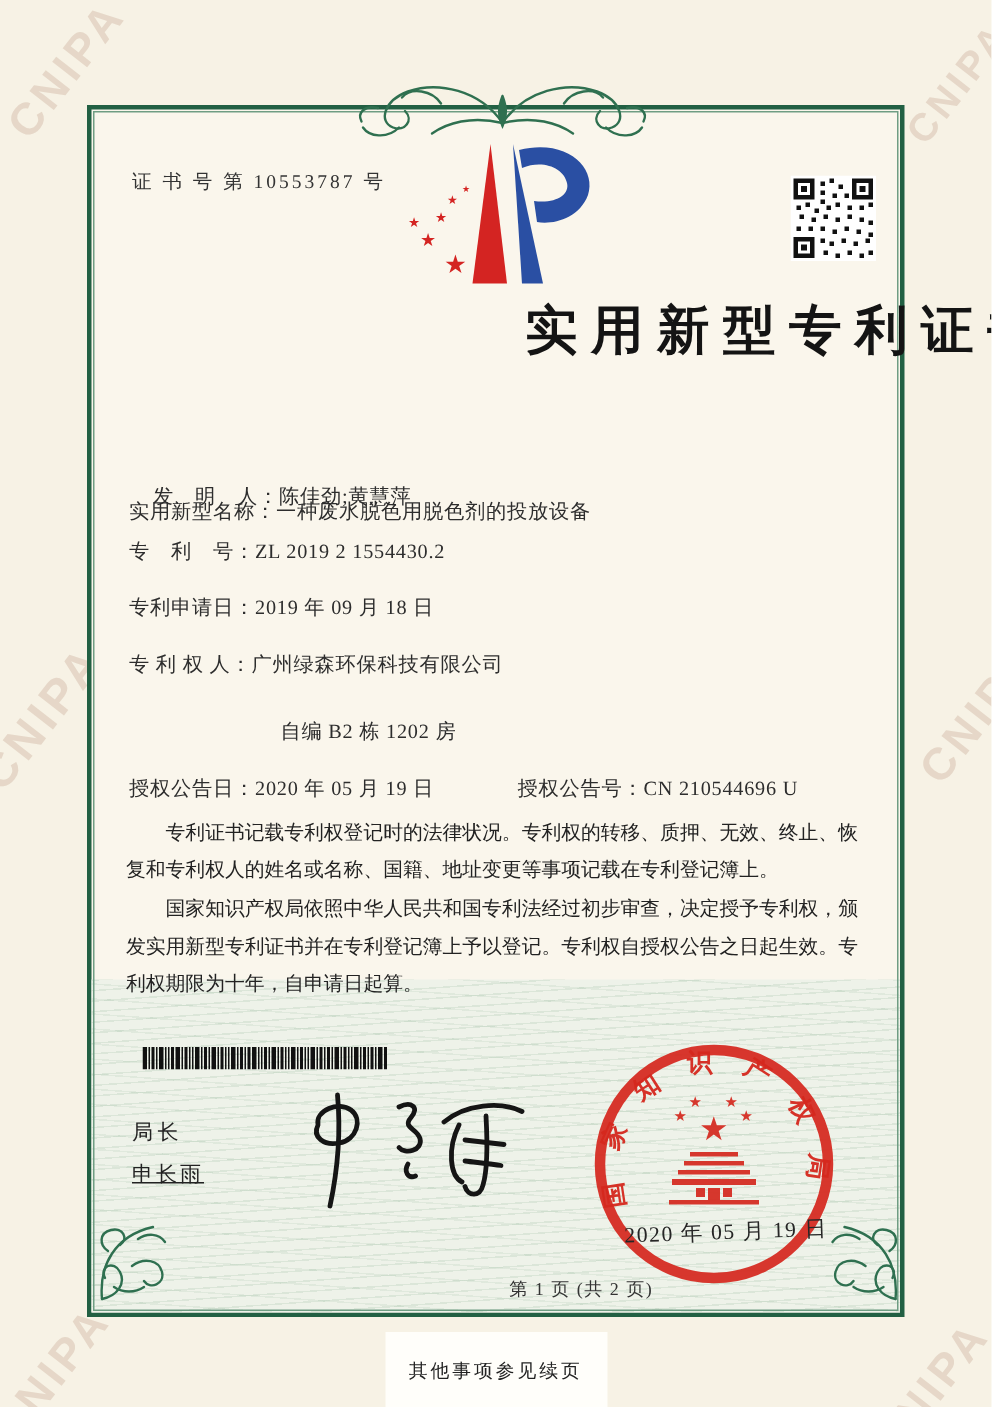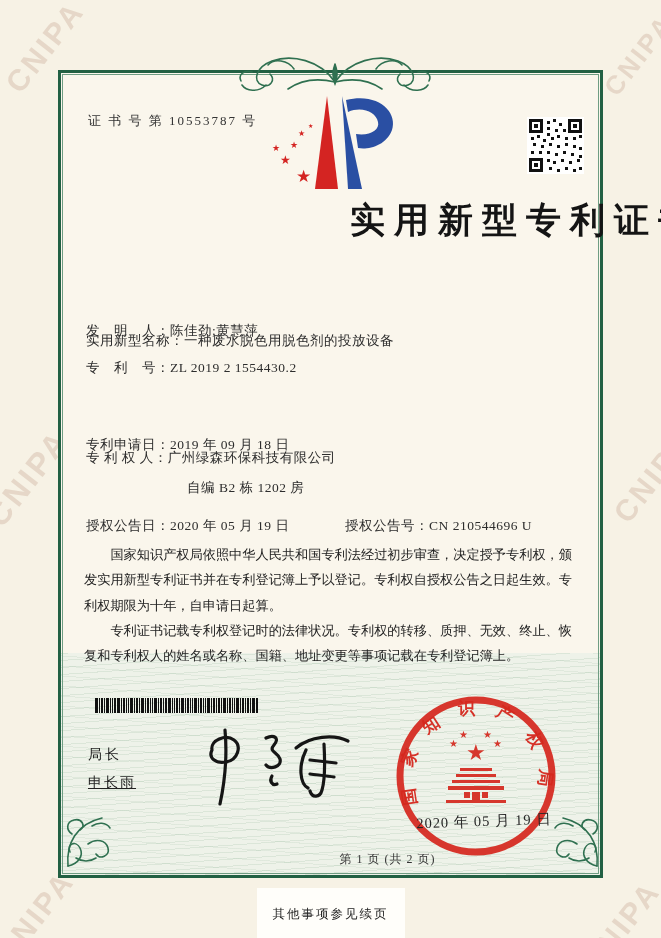--- a/index.html
+++ b/index.html
@@ -166,44 +166,44 @@
         <rect x="46" y="52" width="3" height="3"></rect>
         <rect x="52" y="50" width="3" height="3"></rect>
     </g>
   </svg>
 
   <div class="title">实用新型专利证书</div>
 
   <div class="row" style="top:284px;margin-top:48px;">
     <span class="lbl">实用新型名称：</span><span>一种废水脱色用脱色剂的投放设备</span>
   </div>
-  <div class="row" style="top:322px;">
+  <div class="row" style="top:322px;margin-left:16px;">
     <span class="lbl">发　明　人：</span><span>陈佳劲;黄慧萍</span>
   </div>
   <div class="row" style="top:359px;">
     <span class="lbl">专　利　号：</span><span>ZL 2019 2 1554430.2</span>
   </div>
-  <div class="row" style="top:396px;margin-top:40px;">
+  <div class="row" style="top:396px;">
     <span class="lbl">专利申请日：</span><span>2019 年 09 月 18 日</span>
   </div>
-  <div class="row" style="top:434px;margin-top:15px;">
+  <div class="row" style="top:434px;">
     <span class="lbl">专 利 权 人：</span><span>广州绿森环保科技有限公司</span>
   </div>
   <div class="addr2" style="top:479px;">自编 B2 栋 1202 房</div>
 
   <div class="row" style="top:517px;">
     <span class="lbl">授权公告日：</span><span>2020 年 05 月 19 日</span>
   </div>
   <div class="row" style="top:517px; left:345px;">
     <span class="lbl">授权公告号：</span><span>CN 210544696 U</span>
   </div>
 
   <div class="paras">
+    <p>专利证书记载专利权登记时的法律状况。专利权的转移、质押、无效、终止、恢复和专利权人的姓名或名称、国籍、地址变更等事项记载在专利登记簿上。</p>
     <p>国家知识产权局依照中华人民共和国专利法经过初步审查，决定授予专利权，颁发实用新型专利证书并在专利登记簿上予以登记。专利权自授权公告之日起生效。专利权期限为十年，自申请日起算。</p>
-    <p>专利证书记载专利权登记时的法律状况。专利权的转移、质押、无效、终止、恢复和专利权人的姓名或名称、国籍、地址变更等事项记载在专利登记簿上。</p>
   </div>
 
   <svg class="barcode" width="163" height="15" viewBox="0 0 163 15">
     <path fill="#111" d="M0 0h3v15h-3z M4 0h1v15h-1z M6 0h2v15h-2z M9 0h1v15h-1z M11 0h3v15h-3z M15 0h1v15h-1z M17 0h1v15h-1z M19 0h2v15h-2z M22 0h3v15h-3z M26 0h1v15h-1z M28 0h2v15h-2z M31 0h1v15h-1z M33 0h1v15h-1z M35 0h3v15h-3z M39 0h1v15h-1z M41 0h2v15h-2z M44 0h1v15h-1z M46 0h3v15h-3z M50 0h1v15h-1z M52 0h2v15h-2z M55 0h1v15h-1z M57 0h1v15h-1z M59 0h3v15h-3z M63 0h1v15h-1z M65 0h2v15h-2z M68 0h1v15h-1z M70 0h2v15h-2z M73 0h3v15h-3z M77 0h1v15h-1z M79 0h1v15h-1z M81 0h2v15h-2z M84 0h1v15h-1z M86 0h3v15h-3z M90 0h1v15h-1z M92 0h2v15h-2z M95 0h1v15h-1z M97 0h1v15h-1z M99 0h3v15h-3z M103 0h1v15h-1z M105 0h2v15h-2z M108 0h1v15h-1z M110 0h1v15h-1z M112 0h3v15h-3z M116 0h1v15h-1z M118 0h2v15h-2z M121 0h1v15h-1z M123 0h2v15h-2z M126 0h1v15h-1z M128 0h3v15h-3z M132 0h1v15h-1z M134 0h2v15h-2z M137 0h1v15h-1z M139 0h1v15h-1z M141 0h3v15h-3z M145 0h1v15h-1z M147 0h2v15h-2z M150 0h1v15h-1z M152 0h2v15h-2z M155 0h1v15h-1z M157 0h3v15h-3z M161 0h2v15h-2z"></path>
   </svg>
 
   <div class="sig-title">局长</div>
   <div class="sig-name">申长雨</div>
 
   <svg class="sig-svg" width="170" height="95" viewBox="0 0 170 95">

